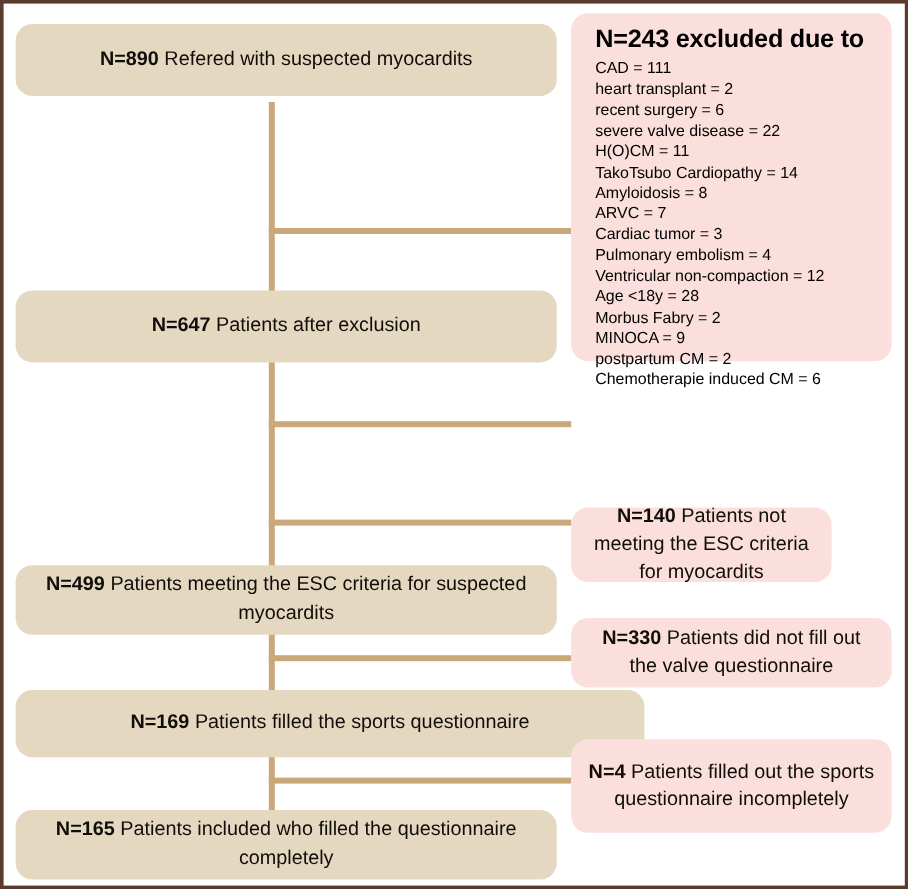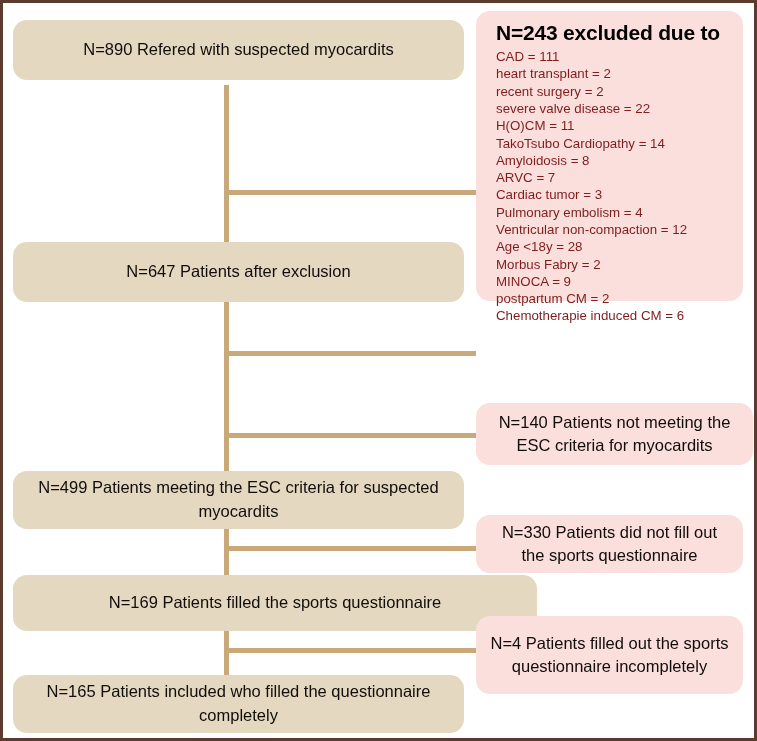--- a/index.html
+++ b/index.html
@@ -55,21 +55,21 @@
     background: #e5d8c0;
     font-size: 16.5px;
     line-height: 1.45;
   }
   .node.excl {
     background: #fadfdc;
     font-size: 16.5px;
     line-height: 1.42;
   }
   .node .txt { display: block; }
-  .node b { font-weight: normal; }
+  .node b { font-weight: bold; }
 
   
   .node.listbox {
     display: block;
     text-align: left;
     padding: 10px 16px 10px 20px;
     background: #fadfdc;
   }
   .listbox .list-title {
     font-size: 21px;
@@ -80,21 +80,21 @@
     line-height: 1.15;
   }
   .listbox ul {
     list-style: none;
     margin: 0;
     padding: 0;
   }
   .listbox li {
     font-size: 13.3px;
     line-height: 1.30;
-    color: #7f1d1d;
+    color: #000000;
     white-space: nowrap;
   }
 </style>
 </head>
 <body>
 
 <div id="flow-root">
   <div class="canvas">
 
     <div class="trunk" style="left:221px; top:82px; height:160px;"></div>
@@ -128,44 +128,44 @@
 
     <div class="node main" style="left:10px; top:672px; width:451px; height:58px;">
       <span class="txt"><b>N=165</b><span> Patients included who filled the questionnaire completely</span></span>
     </div>
 
     <div class="node listbox" style="left:473px; top:8px; width:267px; height:290px;">
       <div class="list-title">N=243 excluded due to</div>
       <ul>
         <li>CAD = 111</li>
         <li>heart transplant = 2</li>
-        <li>recent surgery = 2</li>
+        <li>recent surgery = 6</li>
         <li>severe valve disease = 22</li>
         <li>H(O)CM = 11</li>
         <li>TakoTsubo Cardiopathy = 14</li>
         <li>Amyloidosis = 8</li>
         <li>ARVC = 7</li>
         <li>Cardiac tumor = 3</li>
         <li>Pulmonary embolism = 4</li>
         <li>Ventricular non-compaction = 12</li>
         <li>Age &lt;18y = 28</li>
         <li>Morbus Fabry = 2</li>
         <li>MINOCA = 9</li>
         <li>postpartum CM = 2</li>
         <li>Chemotherapie induced CM = 6</li>
       </ul>
     </div>
 
 
-    <div class="node excl" style="left:473px; top:400px; width:277px; height:62px;">
+    <div class="node excl" style="left:473px; top:420px; width:217px; height:62px;">
       <span class="txt"><b>N=140</b><span> Patients not meeting the ESC criteria for myocardits</span></span>
     </div>
 
     <div class="node excl" style="left:473px; top:512px; width:267px; height:58px;">
-      <span class="txt"><b>N=330</b><span> Patients did not fill out the sports questionnaire</span></span>
+      <span class="txt"><b>N=330</b><span> Patients did not fill out the valve questionnaire</span></span>
     </div>
 
     <div class="node excl" style="left:473px; top:613px; width:267px; height:78px;">
       <span class="txt"><b>N=4</b><span> Patients filled out the sports questionnaire incompletely</span></span>
     </div>
 
   </div>
 </div>
 
 </body></html>

